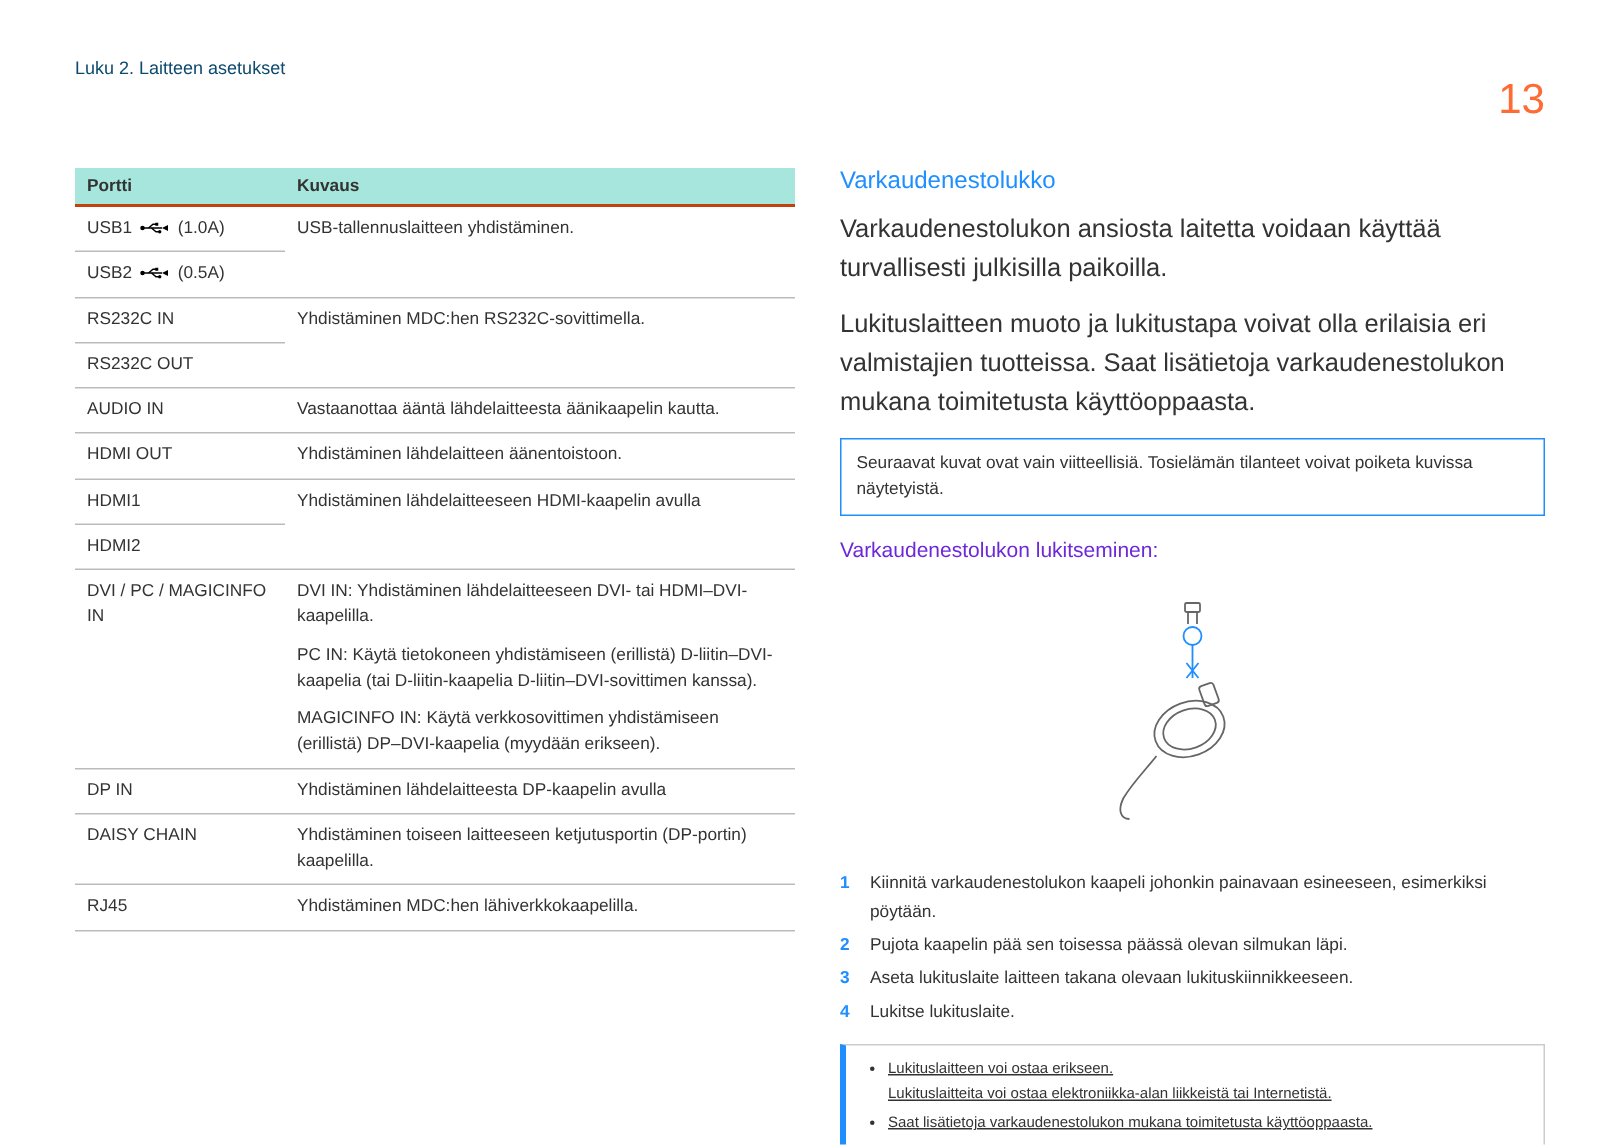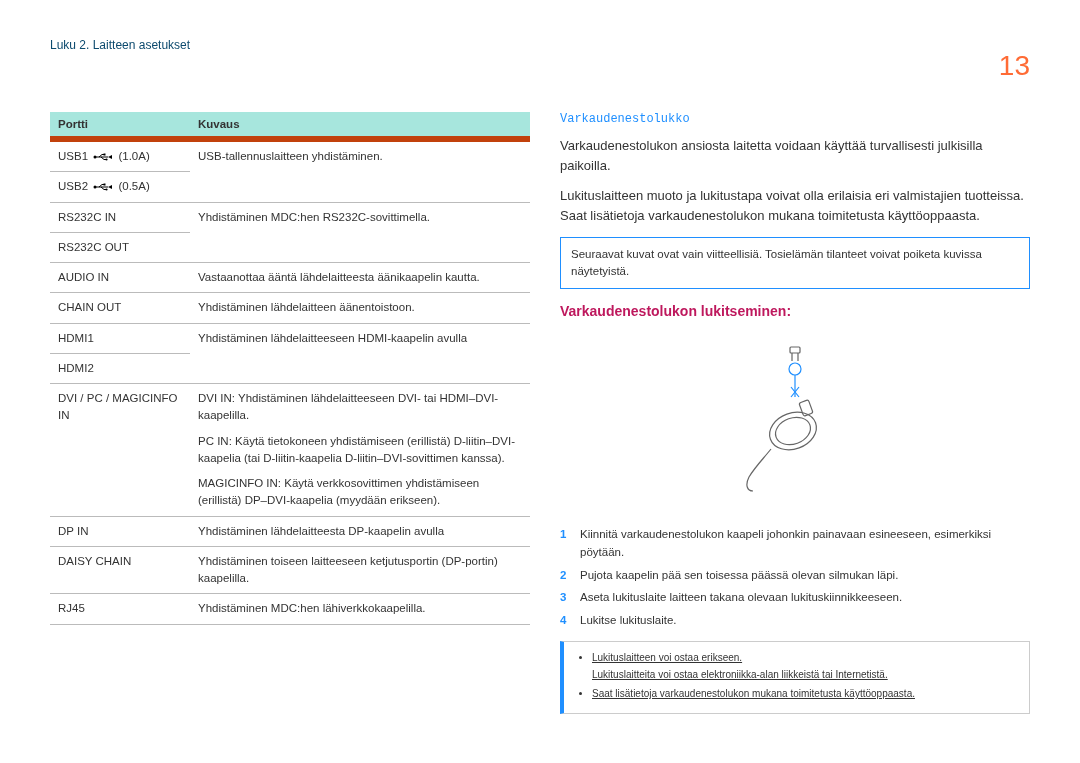--- a/index.html
+++ b/index.html
@@ -39,51 +39,50 @@
   table.port-table {
     border-collapse: collapse;
     width: 100%;
     font-size: 11.5px;
   }
   table.port-table th {
     background: #a7e6dd;
     font-weight: bold;
     text-align: left;
     padding: 6px 8px;
-    border-bottom: 6px solid #c2410c;
+    border-bottom: 2px solid #c2410c;
   }
   table.port-table td {
     padding: 6px 8px;
     border-bottom: 1px solid #bbb;
     vertical-align: top;
     line-height: 1.5;
   }
   table.port-table td.port-col { width: 140px; font-weight: normal; }
   .usb-icon {
     display: inline-block;
     vertical-align: middle;
     margin: 0 2px;
   }
   .desc-block { margin-bottom: 8px; }
   .desc-block:last-child { margin-bottom: 0; }
   h2.section-heading {
     color: #1f8fff;
-    font-size: 12px;
+    font-size: 16px;
     font-weight: 500;
     margin-bottom: 10px;
-    font-family: Liberation Mono, monospace;
   }
   h3.sub-heading {
-    color: #be185d;
+    color: #6d28d9;
     font-size: 14px;
-    font-weight: 700;
+    font-weight: 400;
     margin: 14px 0 10px 0;
   }
   .body-text {
-    font-size: 13px;
+    font-size: 17px;
     line-height: 1.55;
     margin-bottom: 10px;
   }
   .note-box {
     border: 1px solid #1f8fff;
     padding: 8px 10px;
     font-size: 11.5px;
     line-height: 1.5;
     margin-bottom: 8px;
   }
@@ -192,21 +191,21 @@
           <tr>
             <td class="port-col">RS232C OUT</td>
           </tr>
           <tr>
             <td class="port-col">AUDIO IN</td>
             <td>
               <div class="desc-block">Vastaanottaa ääntä lähdelaitteesta äänikaapelin kautta.</div>
             </td>
           </tr>
           <tr>
-            <td class="port-col">CHAIN OUT</td>
+            <td class="port-col">HDMI OUT</td>
             <td>
               <div class="desc-block">Yhdistäminen lähdelaitteen äänentoistoon.</div>
             </td>
           </tr>
           <tr>
             <td class="port-col">HDMI1</td>
             <td rowspan="2">
               <div class="desc-block">Yhdistäminen lähdelaitteeseen HDMI-kaapelin avulla</div>
             </td>
           </tr>

